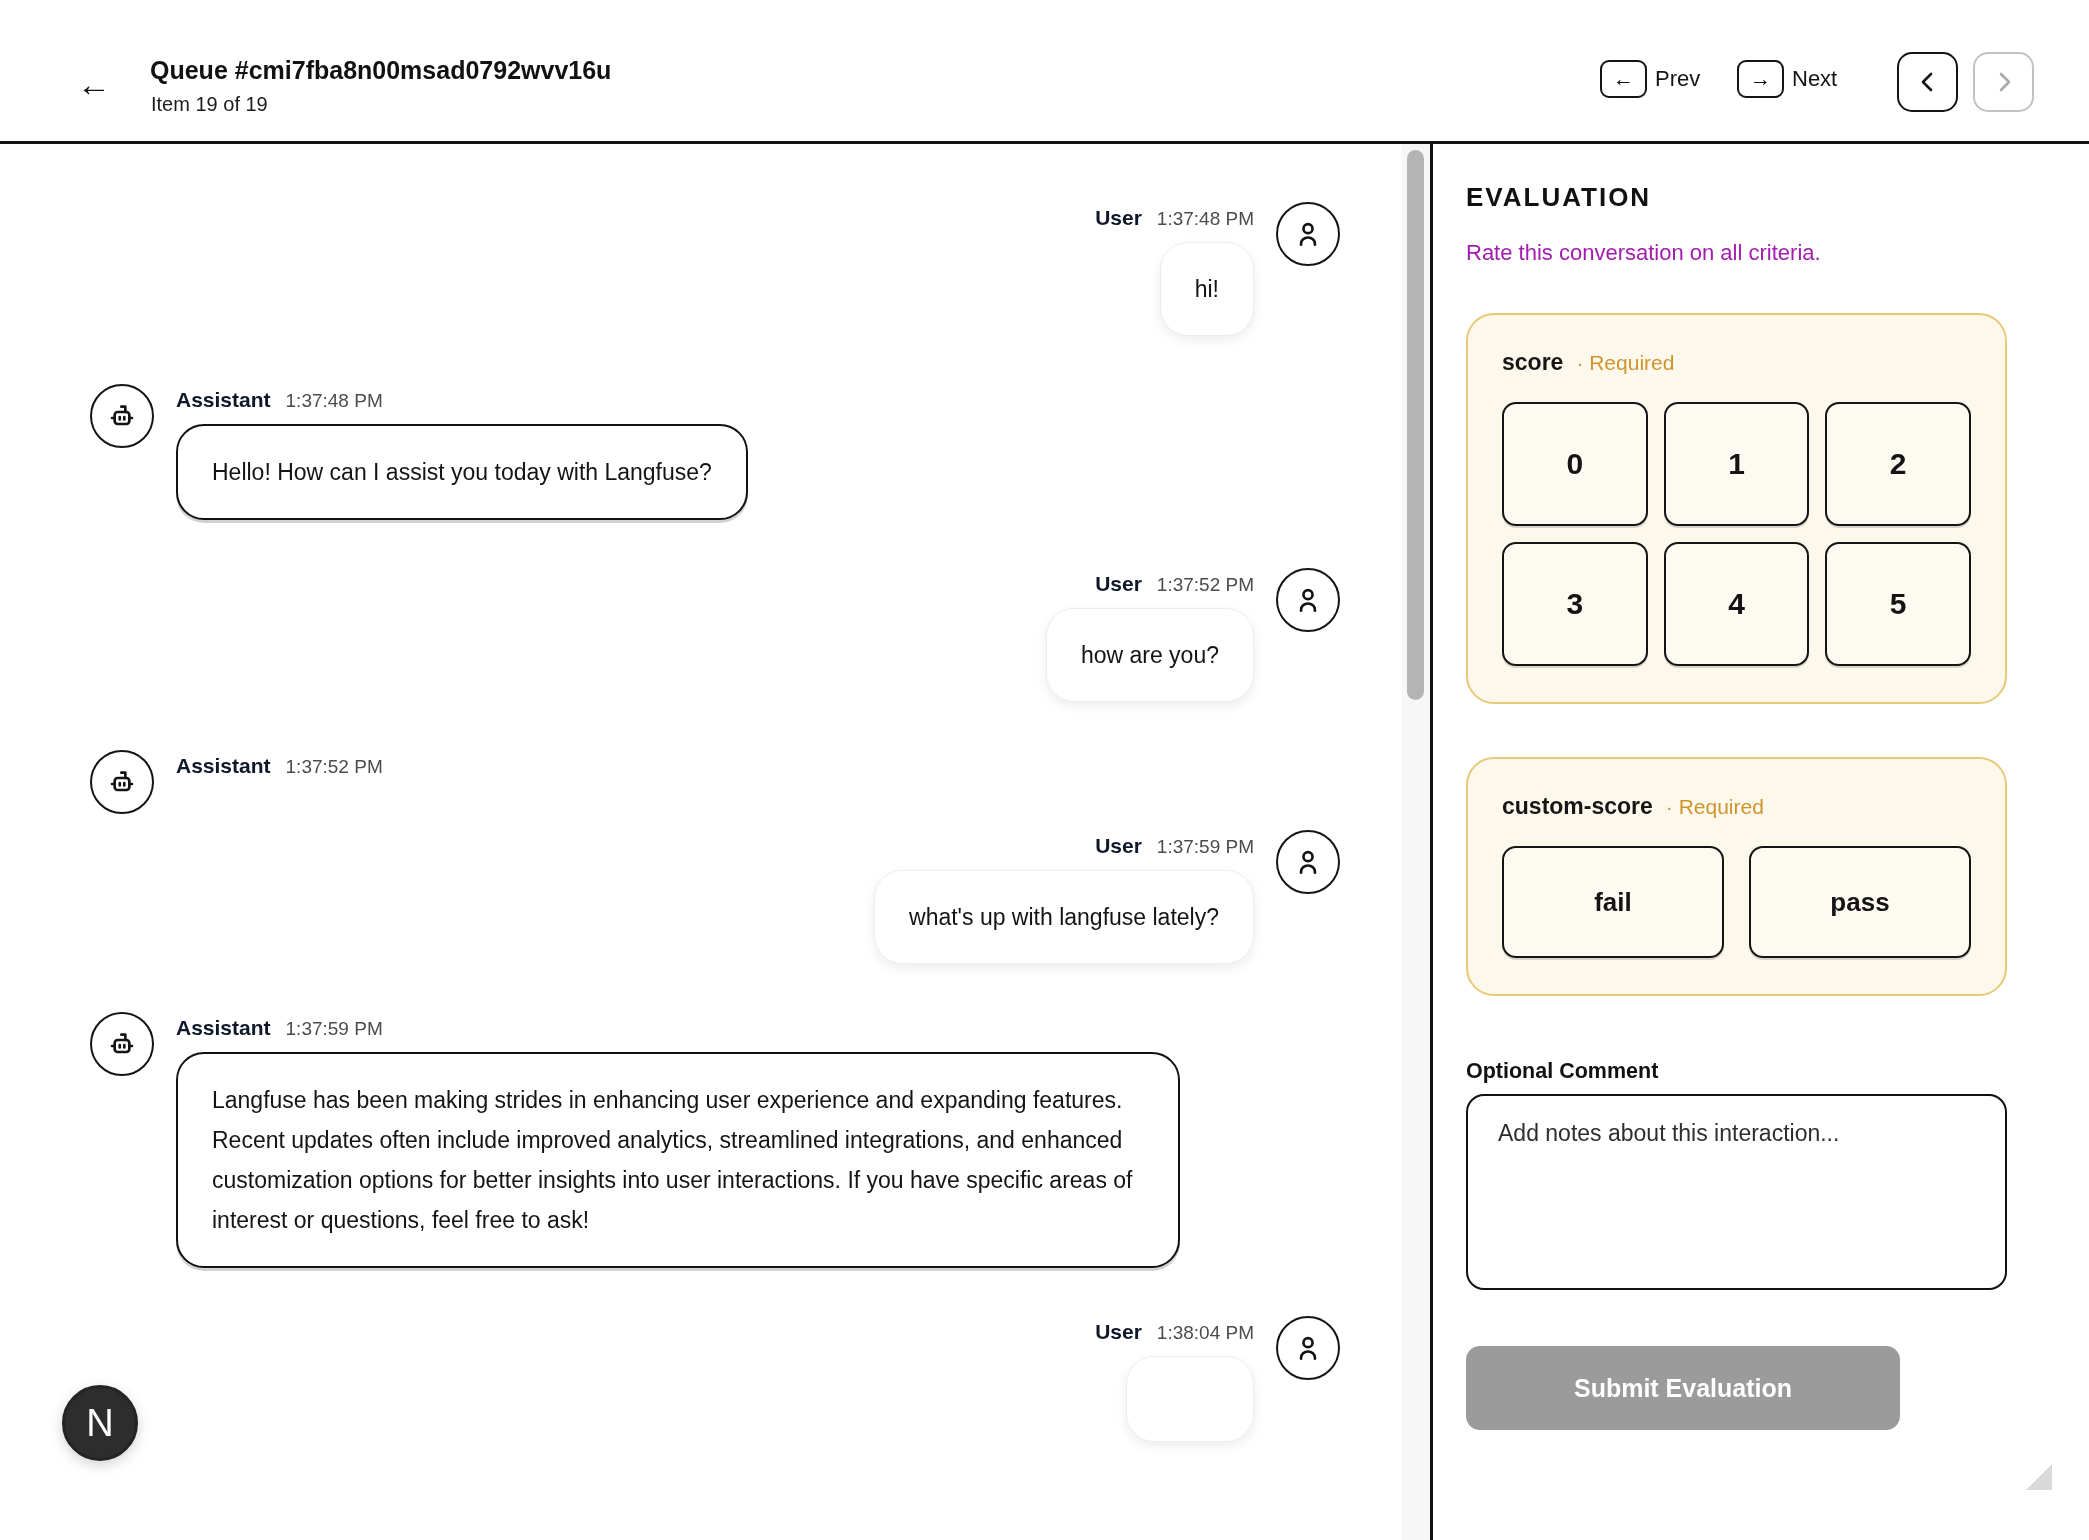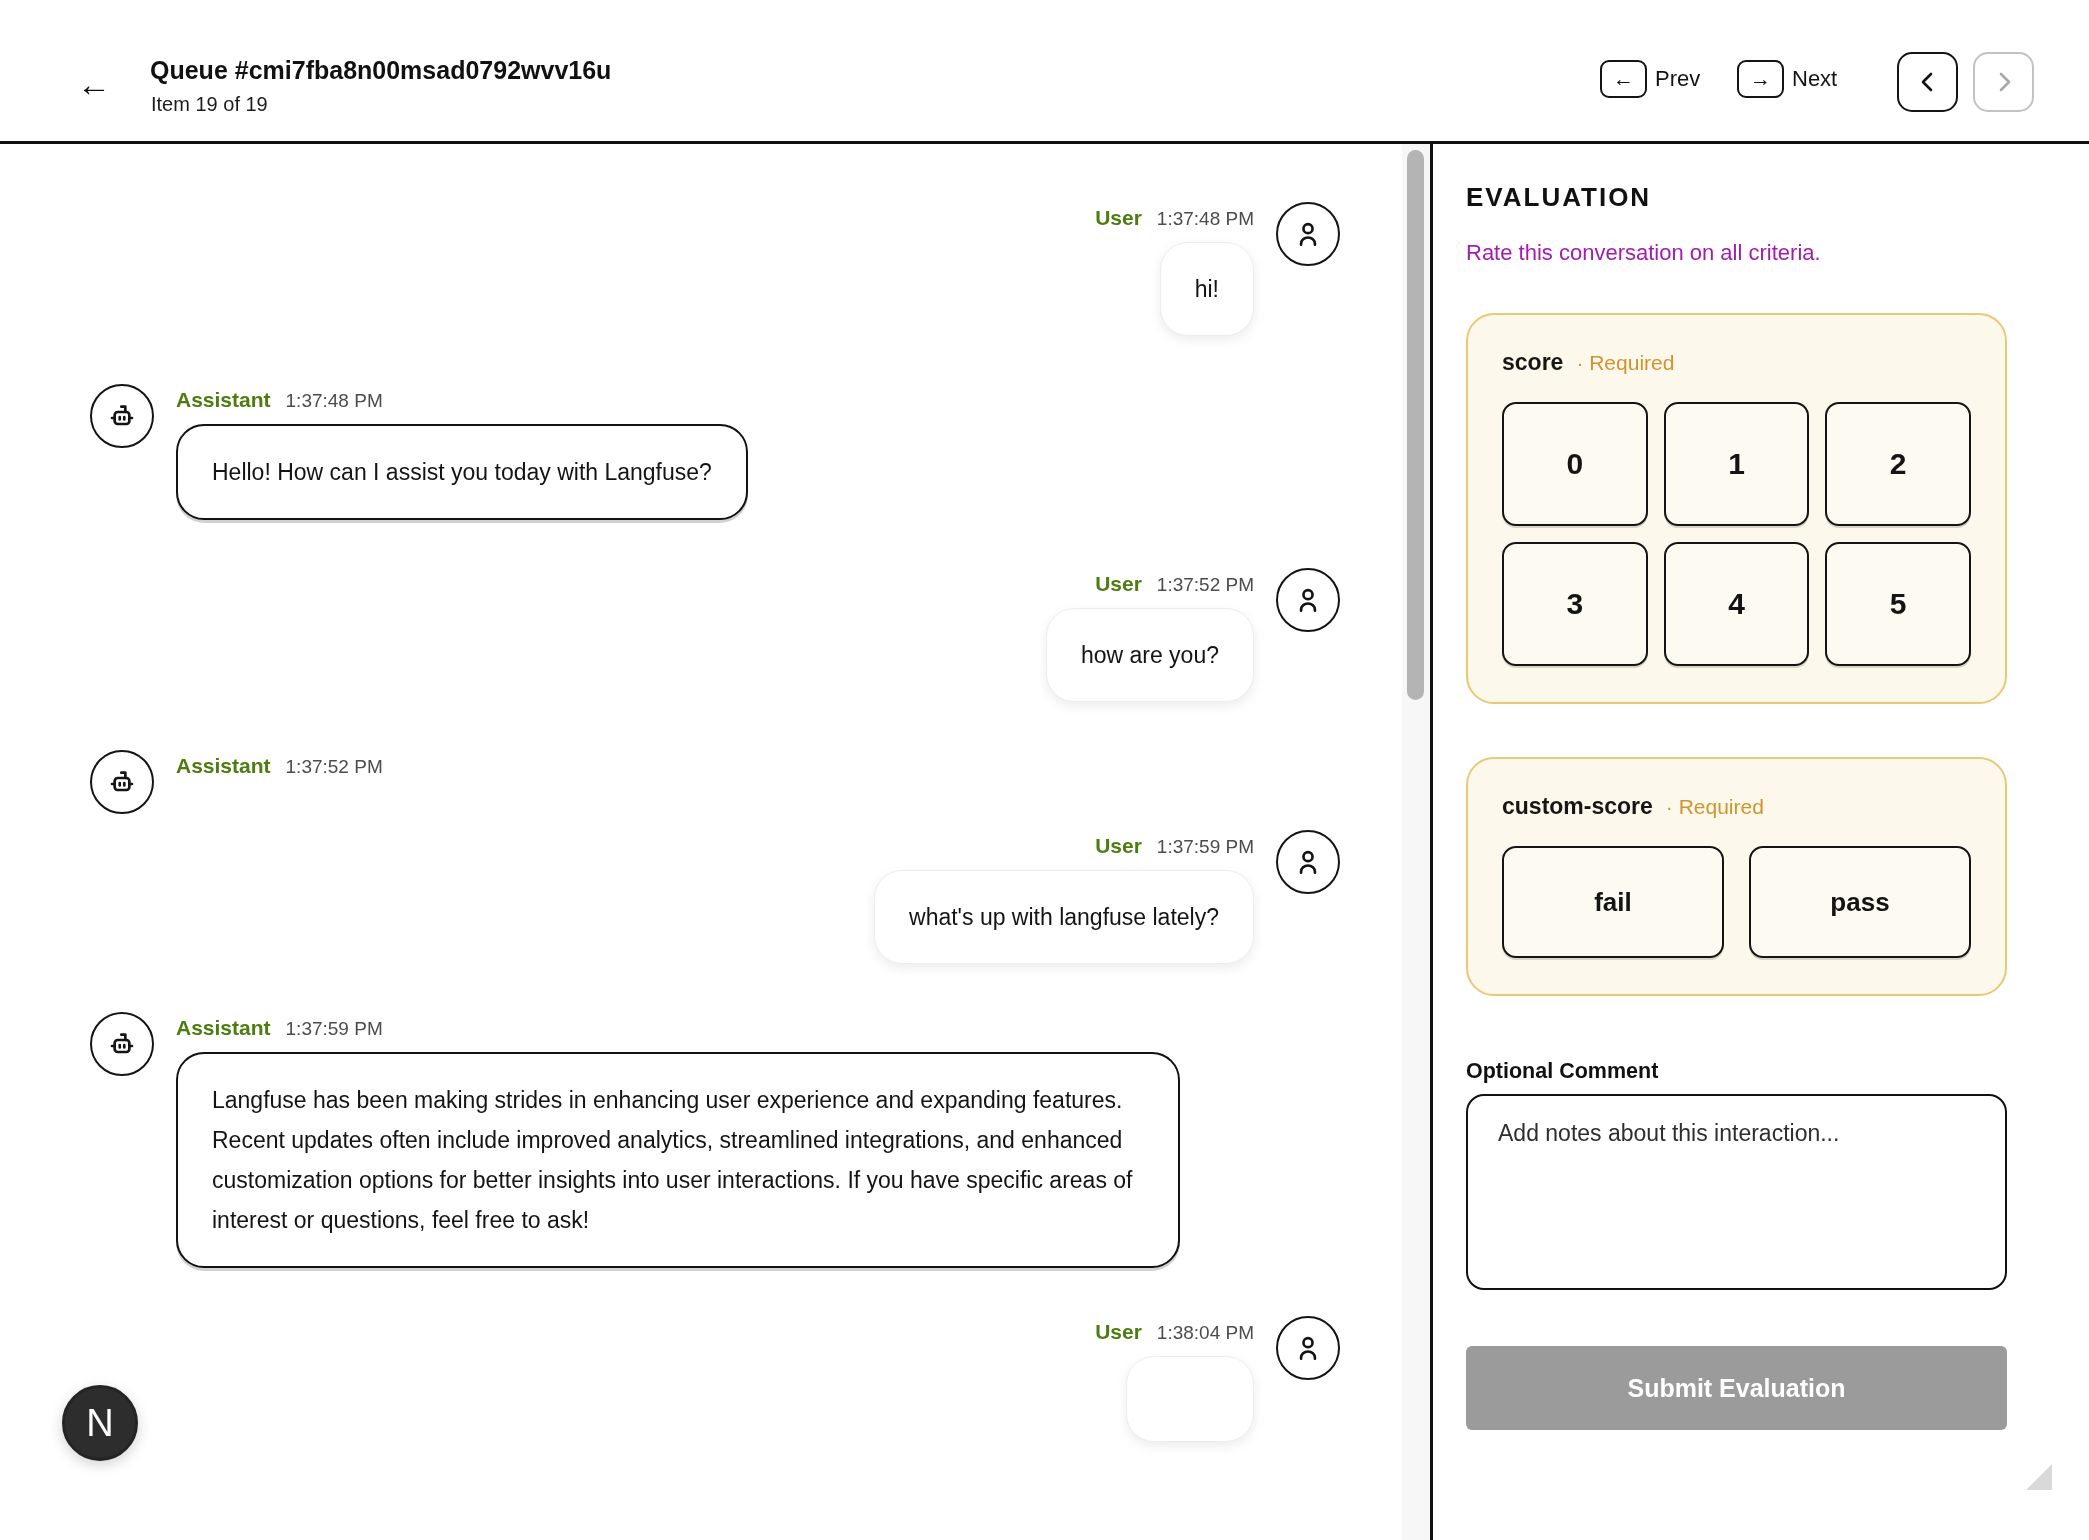--- a/index.html
+++ b/index.html
@@ -39,21 +39,21 @@
   .chat-scroll{padding:62px 62px 0 90px;}
   .msg{position:relative;margin-bottom:52px;}
   .avatar{position:absolute;top:-4px;width:64px;height:64px;border:2.5px solid #141414;border-radius:50%;
     background:#fff;display:flex;align-items:center;justify-content:center;}
   .avatar svg{width:32px;height:32px;stroke:#141414;fill:none;stroke-width:2;stroke-linecap:round;stroke-linejoin:round;}
   .msg.assistant .avatar{left:0;}
   .msg.user .avatar{right:0;}
   .msg .content{display:flex;flex-direction:column;align-items:flex-start;margin-left:86px;margin-right:160px;}
   .msg.user .content{align-items:flex-end;margin-left:160px;margin-right:86px;}
   .msg-head{display:flex;align-items:baseline;gap:15px;height:28px;}
-  .msg-name{font-size:21px;font-weight:700;color:#4d7c0f;}
+  .msg-name{font-size:21px;font-weight:700;color:#0f172a;}
   .msg-time{font-size:19px;font-weight:400;color:#4c4c4c;}
   .bubble{margin-top:8px;padding:26px 34px;font-size:23px;line-height:40px;border-radius:28px;background:#fff;
     max-width:1165px;width:fit-content;color:#141414;}
   .msg.assistant .bubble{border:2.5px solid #121212;box-shadow:0 3px 0 rgba(0,0,0,0.18);}
   .msg.user .bubble{border:1px solid #ededed;box-shadow:0 4px 12px rgba(0,0,0,0.08);}
   .bubble.empty{min-width:128px;min-height:86px;}
 
   
   .chat-scrollbar-track{position:absolute;left:1402px;top:144px;width:28px;height:1396px;background:#f7f7f7;}
   .chat-scrollbar-thumb{position:absolute;left:1407px;top:150px;width:17px;height:550px;background:#b4b4b4;border-radius:9px;cursor:pointer;}
@@ -73,21 +73,21 @@
   .opt-grid.cols-3{grid-template-columns:repeat(3,1fr);}
   .opt-grid.cols-2{grid-template-columns:repeat(2,1fr);gap:25px;}
   .opt-btn{height:124px;border:2.5px solid #141414;border-radius:14px;background:var(--button-bg);
     font-size:30px;font-weight:700;color:#141414;display:flex;align-items:center;justify-content:center;
     cursor:pointer;box-shadow:0 2px 0 rgba(0,0,0,0.15);font-family:inherit;}
   .opt-grid.cols-2 .opt-btn{height:112px;font-size:26px;font-weight:600;}
   .comment-label{margin-top:63px;font-size:21.5px;font-weight:700;color:#111;}
   .comment-box{margin-top:10px;width:541px;height:196px;border:2.5px solid #111;border-radius:18px;background:#fff;
     padding:24px 30px;font-size:23px;font-family:inherit;color:#141414;resize:none;outline:none;}
   .comment-box::placeholder{color:#2e2e2e;opacity:1;}
-  .submit-btn{margin-top:52px;width:541px;height:84px;border:none;border-radius:6px;background:var(--submit-bg);
+  .submit-btn{margin-top:52px;width:434px;height:84px;border:none;border-radius:14px;background:var(--submit-bg);
     color:#fff;font-size:25px;font-weight:700;font-family:inherit;cursor:default;}
   .resize-handle{position:absolute;left:2026px;top:1464px;width:0;height:0;
     border-left:26px solid transparent;border-bottom:26px solid #d9d9d9;}
 
   
   .n-badge{position:absolute;left:62px;top:1385px;width:76px;height:76px;border-radius:50%;background:#2d2d2d;
     border:3px solid #242424;color:#fff;font-size:38px;font-weight:400;display:flex;align-items:center;
     justify-content:center;cursor:pointer;box-shadow:0 4px 14px rgba(0,0,0,0.18);}
 </style>
 </head>

